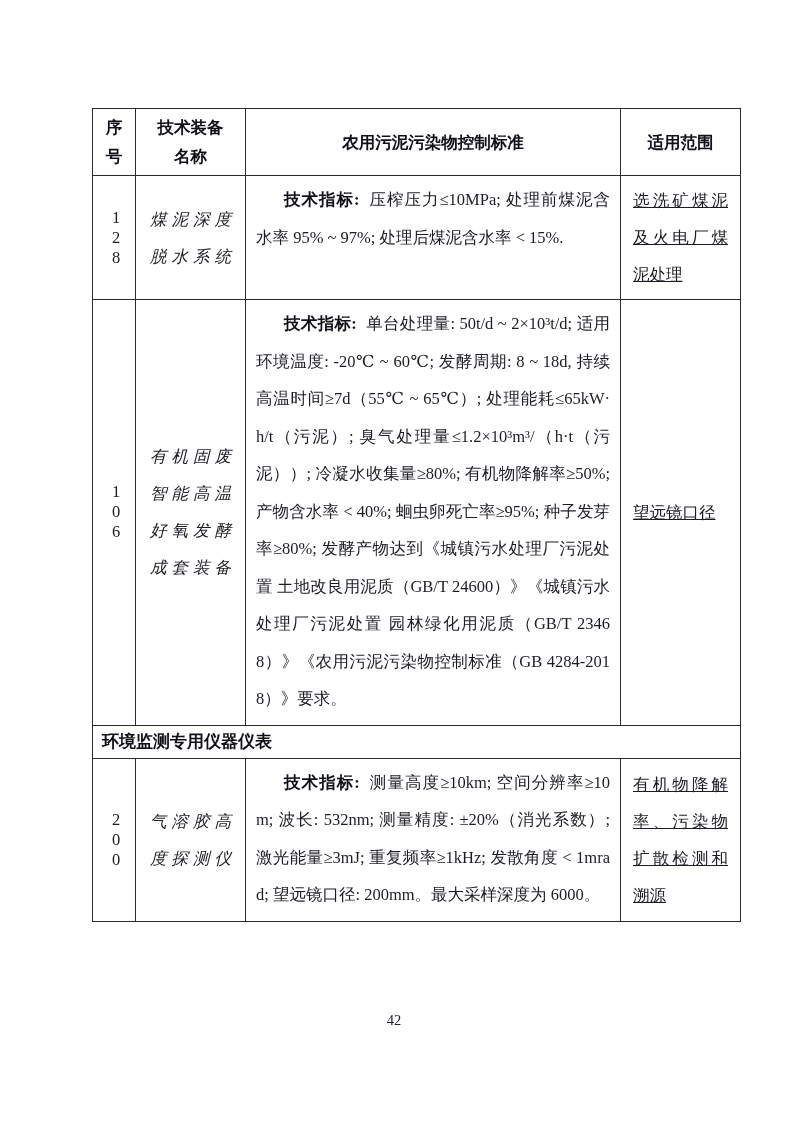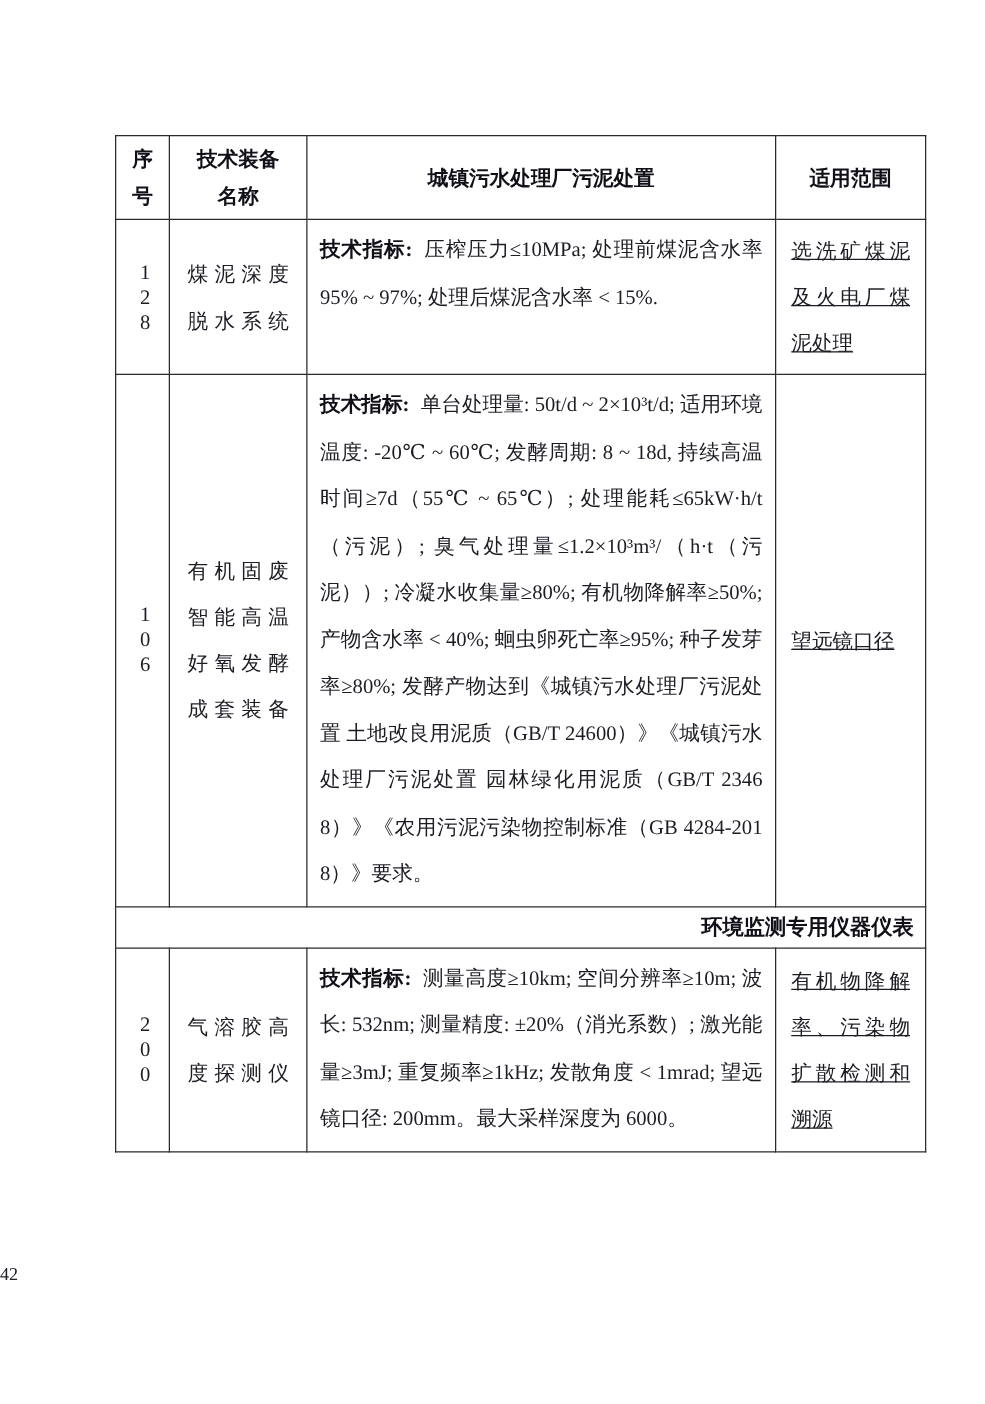--- a/index.html
+++ b/index.html
@@ -38,56 +38,59 @@
     text-align:center;
     padding:0 19px;
   }
   
   .doc-table td.name-cell{
     text-align:justify;
     text-align-last:justify;
     text-justify:inter-character;
     padding:6px 14px;
     line-height:37px;
+    font-style:italic;
   }
   
   .doc-table td.spec-cell{
     vertical-align:top;
     text-align:justify;
     text-justify:inter-character;
     padding:5px 10px 7px 10px;
     line-height:37.5px;
   }
   .spec-label{
     font-weight:bold;
     color:#101018;
     margin-right:9px;
+    margin-left:28px;
   }
   
   .doc-table td.scope-cell{
     text-align:justify;
     text-align-last:left;
     text-justify:inter-character;
     padding:6px 12px;
     line-height:37px;
     text-decoration:underline;
   }
   
   .doc-table td.section-cell{
     font-weight:bold;
-    text-align:right;
+    text-align:left;
     font-size:17px;
     line-height:26px;
     padding:3px 9px;
     color:#101018;
   }
   .page-number{
     position:absolute;
     top:1012px;left:0;
     width:100%;
+    text-align:center;
     font-size:14.5px;
     color:#20202a;
   }
 </style>
 </head>
 <body>
 
 <div class="page">
 
   <table class="doc-table">
@@ -97,21 +100,21 @@
       <col style="width:375px">
       <col style="width:120px">
     </colgroup>
 
     <tbody>
         <tr>
       <td class="hdr">序
 号</td>
       <td class="hdr">技术装备
 名称</td>
-      <td class="hdr">城镇污水处理厂污泥处置</td>
+      <td class="hdr">农用污泥污染物控制标准</td>
       <td class="hdr">适用范围</td>
     </tr>
 
     <tr>
       <td class="no-cell">128</td>
       <td class="name-cell">煤泥深度脱水系统</td>
       <td class="spec-cell">
         <span class="spec-label">技术指标:</span><span>压榨压力≤10MPa; 处理前煤泥含水率 95% ~ 97%; 处理后煤泥含水率 &lt; 15%.</span>
       </td>
       <td class="scope-cell">选洗矿煤泥及火电厂煤泥处理</td>

